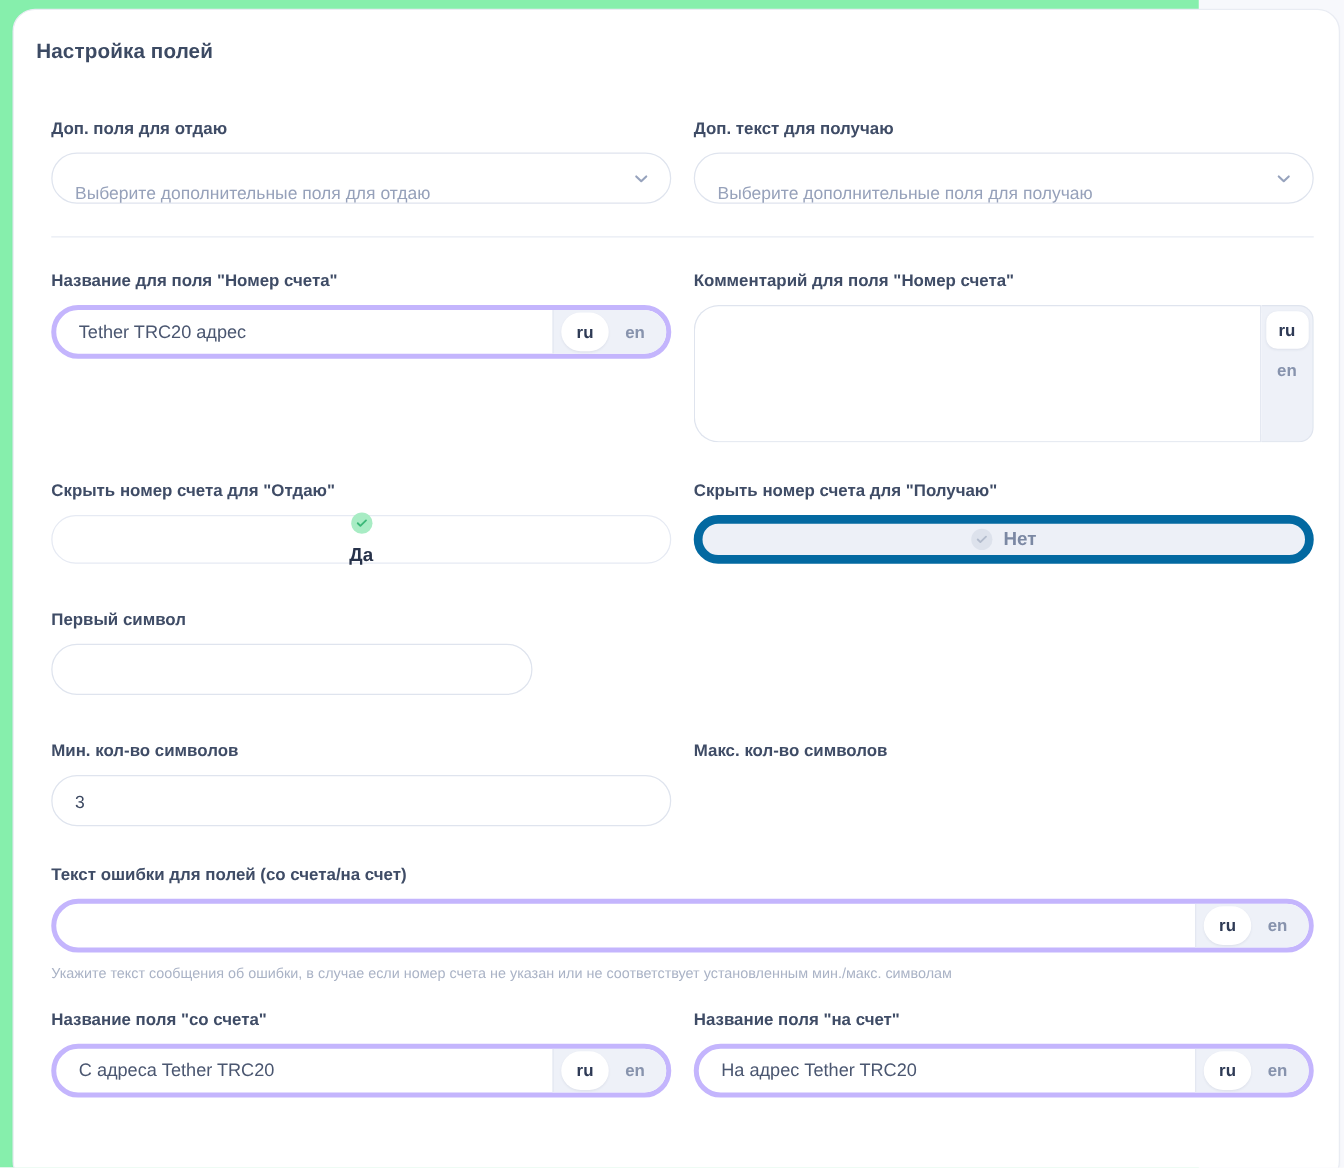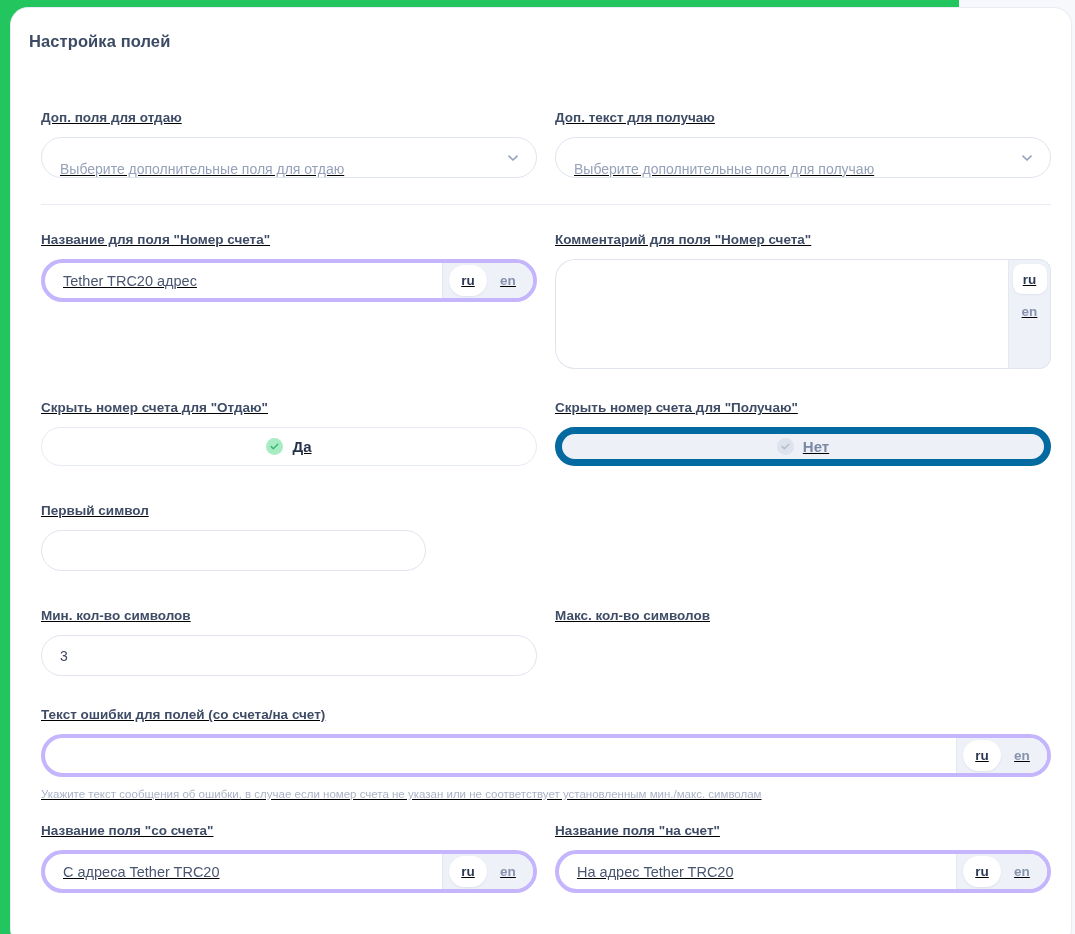--- a/index.html
+++ b/index.html
@@ -11,21 +11,21 @@
     height: 934px;
     overflow: hidden;
     background: #f7f8fc;
     font-family: "Liberation Sans", "DejaVu Sans", sans-serif;
   }
 
   .page {
     position: relative;
     width: 959px;
     height: 934px;
-    background: #22c55e;
+    background: #86efac;
   }
 
   
   .card {
     position: absolute;
     left: 10px;
     top: 7px;
     width: 1062px;
     height: 940px;
     background: #ffffff;
@@ -41,23 +41,22 @@
     font-size: 16.5px;
     font-weight: 700;
     color: #3c4a63;
     letter-spacing: 0.1px;
   }
 
   
   .form {
     position: absolute;
     left: 30px;
-    top: 101px;
+    top: 86px;
     width: 1010px;
-    text-decoration: underline;
   }
 
   .row {
     display: flex;
     gap: 18px;
     width: 1010px;
   }
 
   .col {
     width: 496px;
@@ -235,20 +234,21 @@
     gap: 9px;
     font-size: 15px;
     font-weight: 700;
     cursor: pointer;
     user-select: none;
   }
   .yesno.on {
     background: #ffffff;
     border: 1px solid #e6eaf3;
     color: #27324a;
+    flex-direction: column;
   }
   .yesno.off {
     background: #edf0f7;
     border: 7px solid #0369a1;
     color: #7b88a3;
   }
   .chk {
     width: 17px;
     height: 17px;
     border-radius: 50%;

